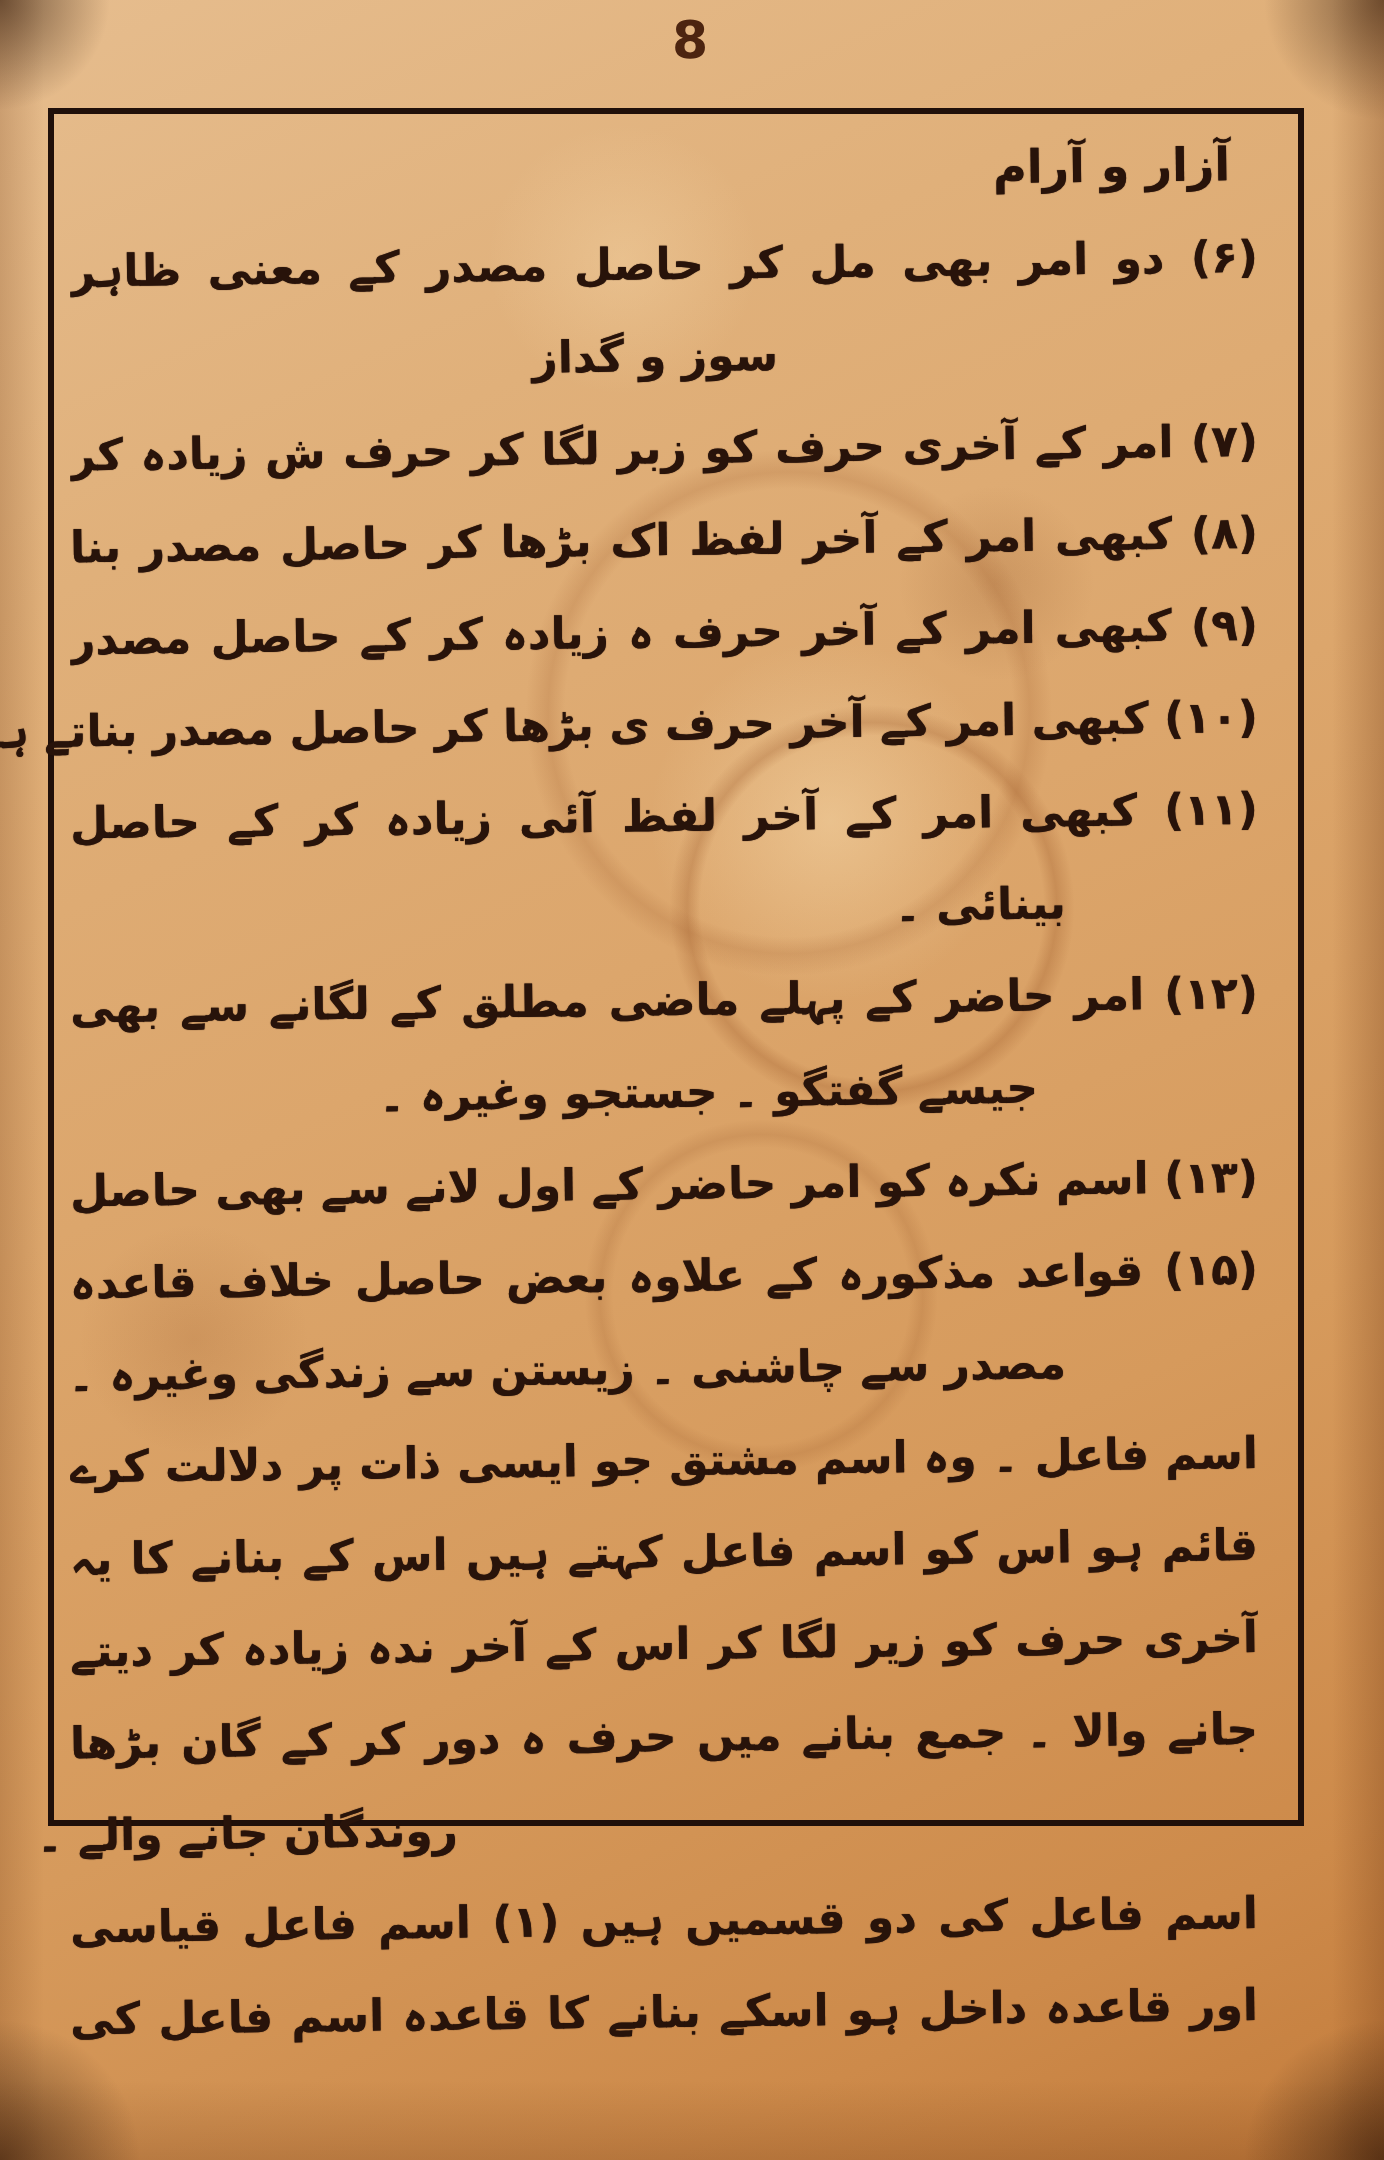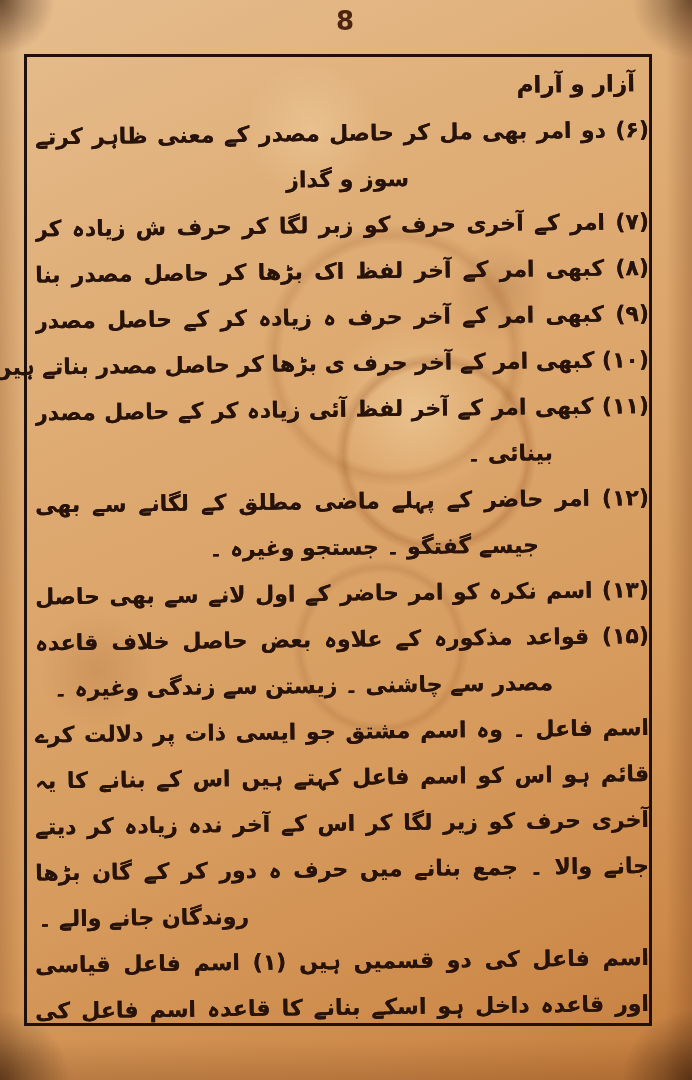--- a/index.html
+++ b/index.html
@@ -26,23 +26,23 @@
       linear-gradient(to right, rgba(110,55,18,.22), rgba(110,55,18,0) 22px),
       linear-gradient(to top,   rgba(110,55,18,.25), rgba(110,55,18,0) 40px),
       
       linear-gradient(155deg,#e6bd8e 0%,#e0b07a 22%,#dca66c 45%,#d69a5c 68%,#cd8a4a 88%,#c37c3c 100%);
   }
   .pagenum{
     position:absolute;top:6px;left:0;right:0;text-align:center;
     font-size:26px;font-weight:700;color:#4c2410;letter-spacing:2px;
   }
   .frame{
-    position:absolute;left:24px;top:54px;width:628px;height:972px;
+    position:absolute;left:24px;top:54px;width:628px;height:859px;
     border:3px solid #20100a;box-sizing:border-box;
-    padding:2px 0 0 8px;
+    padding:2px 20px 0 8px;
   }
   .row{
     direction:rtl;height:46px;line-height:46px;
     font-size:22px;font-weight:700;color:#28130a;
     white-space:nowrap;overflow:visible;
     transform:rotate(-0.7deg);transform-origin:right center;
     text-shadow:0 0 .5px rgba(40,19,10,.9);
   }
   .hdr{height:48px;line-height:48px;padding-right:14px;font-size:23px;}
   .full{white-space:normal;text-align:justify;text-align-last:justify;overflow:hidden;}

